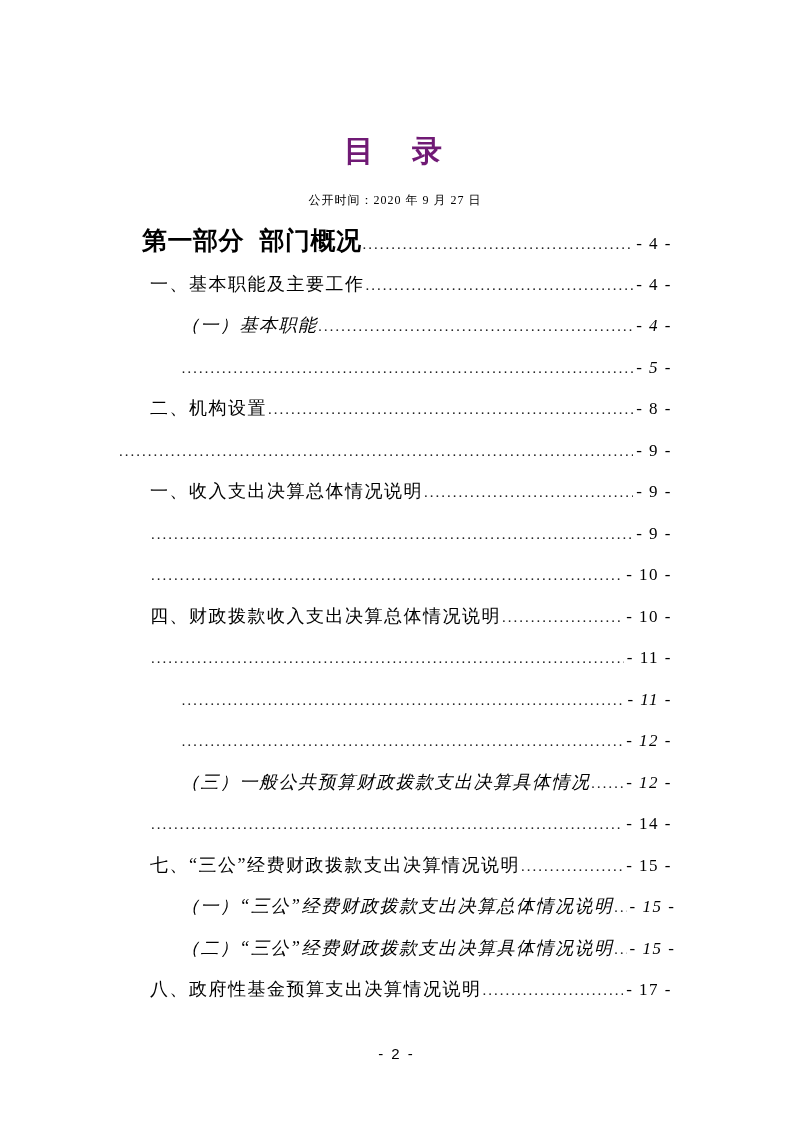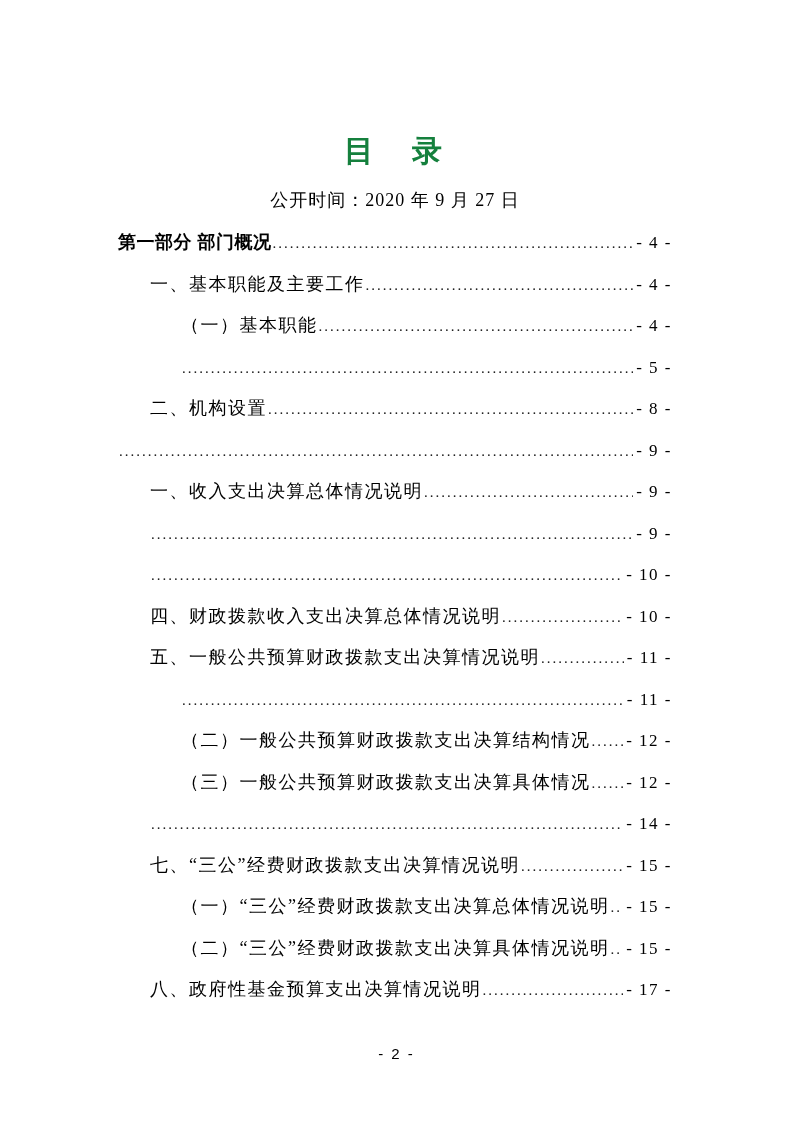--- a/index.html
+++ b/index.html
@@ -18,25 +18,25 @@
     font-family: "Liberation Serif", "DejaVu Serif", serif;
     overflow: hidden;
   }
   .doc-title {
     text-align: center;
     font-size: 30px;
     font-weight: bold;
     letter-spacing: 4px;
     line-height: 38px;
     margin: 0 0 18px 0;
-    color: #15803d;
+    color: #701a75;
   }
   .doc-date {
     text-align: center;
-    font-size: 18px;
+    font-size: 12px;
     letter-spacing: 1px;
     line-height: 24px;
     margin: 0 0 10px 0;
     color: #000000;
   }
   .toc {
     width: 100%;
   }
   .toc-row {
     display: flex;
@@ -44,27 +44,28 @@
     height: 41.5px;
     line-height: 41.5px;
     font-size: 18px;
     color: #000000;
   }
   .toc-label {
     white-space: nowrap;
     flex-shrink: 0;
   }
   .lvl0 .toc-label {
-    font-family: Liberation Sans, sans-serif;
+    font-family: Liberation Mono, monospace;
     font-weight: bold;
-    font-size: 18px;
+    font-size: 25px;
     letter-spacing: 0.5px;
+    margin-left: 24px;
   }
   .lvl1 { padding-left: 32px; }
-  .lvl2 { padding-left: 63px; }
+  .lvl2 { padding-left: 63px; font-style: italic; }
   .lvl1 .toc-label,
   .lvl2 .toc-label {
     letter-spacing: 1.5px;
   }
   .toc-dots {
     flex: 1 1 auto;
     overflow: hidden;
     white-space: nowrap;
     margin: 0 3px 0 1px;
     min-width: 12px;
@@ -159,32 +160,30 @@
       <span class="toc-page">- 10 -</span>
     </div>
 
     <div class="toc-row lvl1">
       <span class="toc-label">四、财政拨款收入支出决算总体情况说明</span>
       <span class="toc-dots"></span>
       <span class="toc-page">- 10 -</span>
     </div>
 
     <div class="toc-row lvl1">
-      <span class="toc-label">五、一般公共预算财政拨款支出决算情况说明</span>
       <span class="toc-dots"></span>
       <span class="toc-page">- 11 -</span>
     </div>
 
     <div class="toc-row lvl2">
       <span class="toc-dots"></span>
       <span class="toc-page">- 11 -</span>
     </div>
 
     <div class="toc-row lvl2">
-      <span class="toc-label">（二）一般公共预算财政拨款支出决算结构情况</span>
       <span class="toc-dots"></span>
       <span class="toc-page">- 12 -</span>
     </div>
 
     <div class="toc-row lvl2">
       <span class="toc-label">（三）一般公共预算财政拨款支出决算具体情况</span>
       <span class="toc-dots"></span>
       <span class="toc-page">- 12 -</span>
     </div>
 

